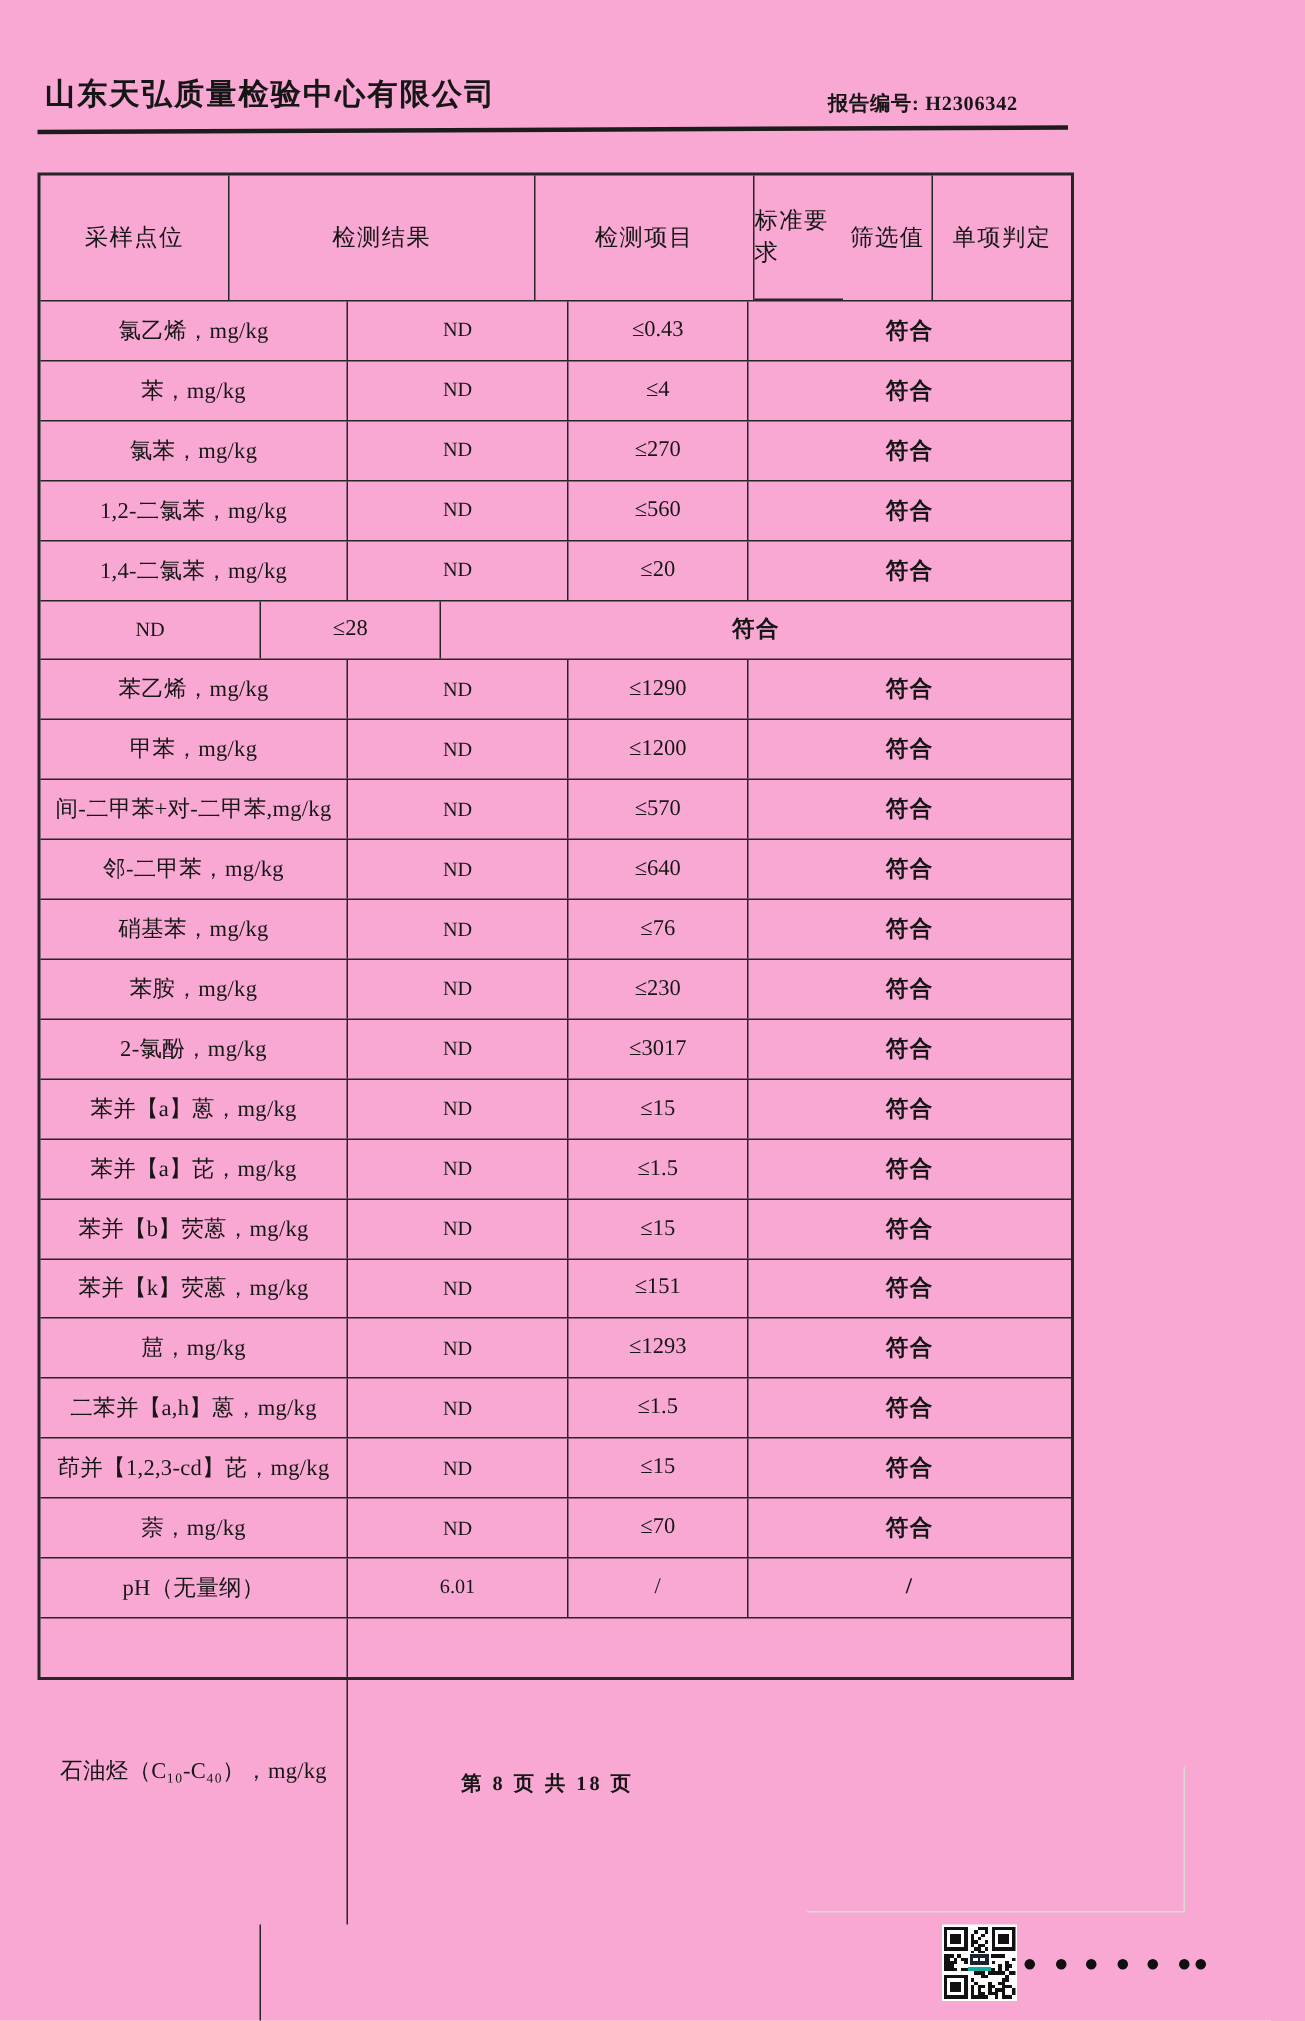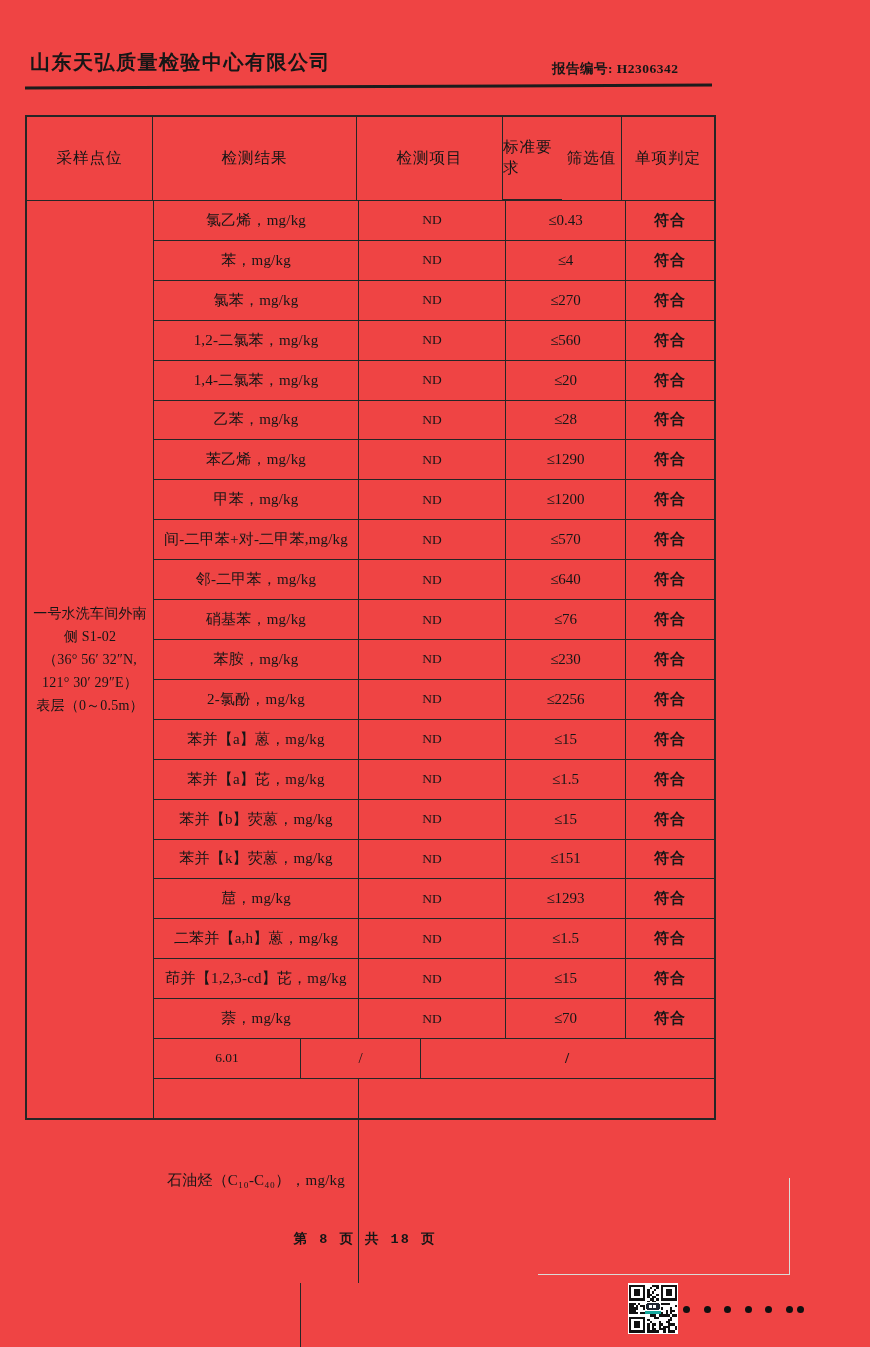--- a/index.html
+++ b/index.html
@@ -1,19 +1,19 @@
 <!DOCTYPE html>
 <html><head>
 <meta charset="utf-8">
 <style>
   html,body{margin:0;padding:0;}
   .page{
     position:relative;
     width:870px;height:1347px;
-    background:#ef4444;
+    background:#f9a8d4;
     font-family:"Liberation Serif","DejaVu Serif",serif;
     color:#161616;
     overflow:hidden;
   }
   
   .company{
     position:absolute;left:30px;top:49px;
     font-size:20px;font-weight:bold;letter-spacing:1.5px;
   }
   .report-no{
@@ -58,22 +58,22 @@
     display:flex;align-items:center;justify-content:center;
     border-right:1.6px solid #262626;white-space:nowrap;
   }
   .cell:last-child{border-right:none;font-weight:bold;}
   .cell-item{width:204px;flex:0 0 204px;font-size:15px;letter-spacing:.2px;}
   .cell-result{width:146px;flex:0 0 146px;font-size:13.5px;}
   .cell-limit{width:119px;flex:0 0 119px;font-size:15px;}
   .cell-judgment{flex:1;font-size:15px;letter-spacing:1px;}
   
   .page-number{
-    position:absolute;left:265px;top:1230px;width:200px;
-    text-align:center;font-size:13.5px;font-weight:bold;letter-spacing:2px;font-family:Liberation Mono, monospace;
+    position:absolute;left:265px;top:1180px;width:200px;
+    text-align:center;font-size:13.5px;font-weight:bold;letter-spacing:2px;
   }
   
   .edge-h{position:absolute;left:538px;top:1274px;width:251px;height:1px;background:#dbdbd6;}
   .edge-v{position:absolute;left:789px;top:1178px;width:1px;height:97px;background:#dbdbd6;}
   
   .qr-wrap{
     position:absolute;left:628px;top:1283px;width:50px;height:51px;
     background:#ffffff;padding:1px;box-sizing:border-box;
   }
   .qr-wrap svg{display:block;width:100%;height:100%;}
@@ -98,27 +98,20 @@
       <div class="th">采样点位</div>
       <div class="th">检测结果</div>
       <div class="th">检测项目</div>
       <div class="th th-split">
         <div class="sub">标准要求</div>
         <div class="sub">筛选值</div>
       </div>
       <div class="th">单项判定</div>
     </div>
     <div class="tbody">
-      <div class="sample-cell">
-          <div>一号水洗车间外南</div>
-          <div>侧 S1-02</div>
-          <div>（36° 56′ 32″N,</div>
-          <div>121° 30′ 29″E）</div>
-          <div>表层（0～0.5m）</div>
-        </div>
       <div class="rows">
           <div class="row">
     <div class="cell cell-item">氯乙烯，mg/kg</div>
     <div class="cell cell-result">ND</div>
     <div class="cell cell-limit">≤0.43</div>
     <div class="cell cell-judgment">符合</div>
   </div>
           <div class="row">
     <div class="cell cell-item">苯，mg/kg</div>
     <div class="cell cell-result">ND</div>
@@ -137,21 +130,20 @@
     <div class="cell cell-limit">≤560</div>
     <div class="cell cell-judgment">符合</div>
   </div>
           <div class="row">
     <div class="cell cell-item">1,4-二氯苯，mg/kg</div>
     <div class="cell cell-result">ND</div>
     <div class="cell cell-limit">≤20</div>
     <div class="cell cell-judgment">符合</div>
   </div>
           <div class="row">
-    <div class="cell cell-item">乙苯，mg/kg</div>
     <div class="cell cell-result">ND</div>
     <div class="cell cell-limit">≤28</div>
     <div class="cell cell-judgment">符合</div>
   </div>
           <div class="row">
     <div class="cell cell-item">苯乙烯，mg/kg</div>
     <div class="cell cell-result">ND</div>
     <div class="cell cell-limit">≤1290</div>
     <div class="cell cell-judgment">符合</div>
   </div>
@@ -181,21 +173,21 @@
   </div>
           <div class="row">
     <div class="cell cell-item">苯胺，mg/kg</div>
     <div class="cell cell-result">ND</div>
     <div class="cell cell-limit">≤230</div>
     <div class="cell cell-judgment">符合</div>
   </div>
           <div class="row">
     <div class="cell cell-item">2-氯酚，mg/kg</div>
     <div class="cell cell-result">ND</div>
-    <div class="cell cell-limit">≤2256</div>
+    <div class="cell cell-limit">≤3017</div>
     <div class="cell cell-judgment">符合</div>
   </div>
           <div class="row">
     <div class="cell cell-item">苯并【a】蒽，mg/kg</div>
     <div class="cell cell-result">ND</div>
     <div class="cell cell-limit">≤15</div>
     <div class="cell cell-judgment">符合</div>
   </div>
           <div class="row">
     <div class="cell cell-item">苯并【a】芘，mg/kg</div>
@@ -233,20 +225,21 @@
     <div class="cell cell-limit">≤15</div>
     <div class="cell cell-judgment">符合</div>
   </div>
           <div class="row">
     <div class="cell cell-item">萘，mg/kg</div>
     <div class="cell cell-result">ND</div>
     <div class="cell cell-limit">≤70</div>
     <div class="cell cell-judgment">符合</div>
   </div>
           <div class="row">
+    <div class="cell cell-item">pH（无量纲）</div>
     <div class="cell cell-result">6.01</div>
     <div class="cell cell-limit">/</div>
     <div class="cell cell-judgment">/</div>
   </div>
           <div class="row">
     <div class="cell cell-item">石油烃（C₁₀-C₄₀），mg/kg</div>
     <div class="cell cell-result">ND</div>
     <div class="cell cell-limit">≤4500</div>
     <div class="cell cell-judgment">符合</div>
   </div>

